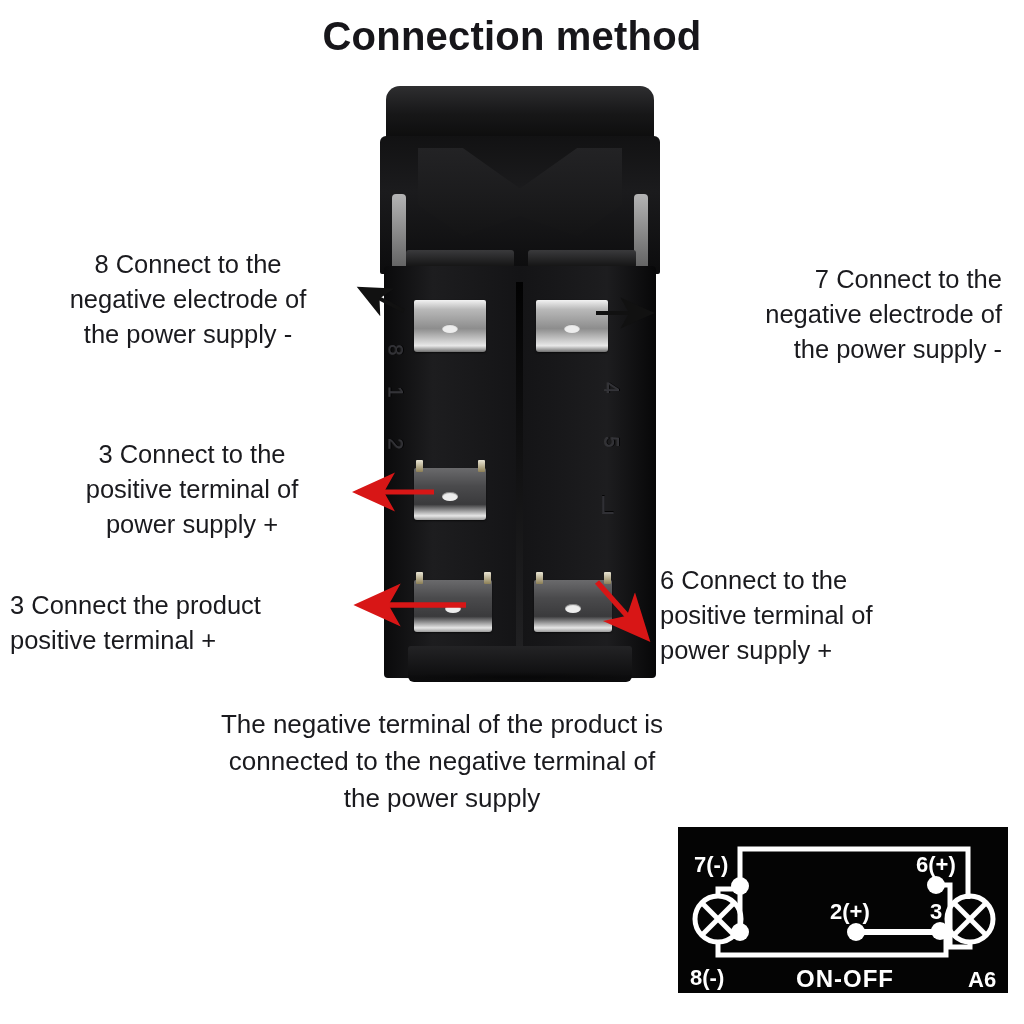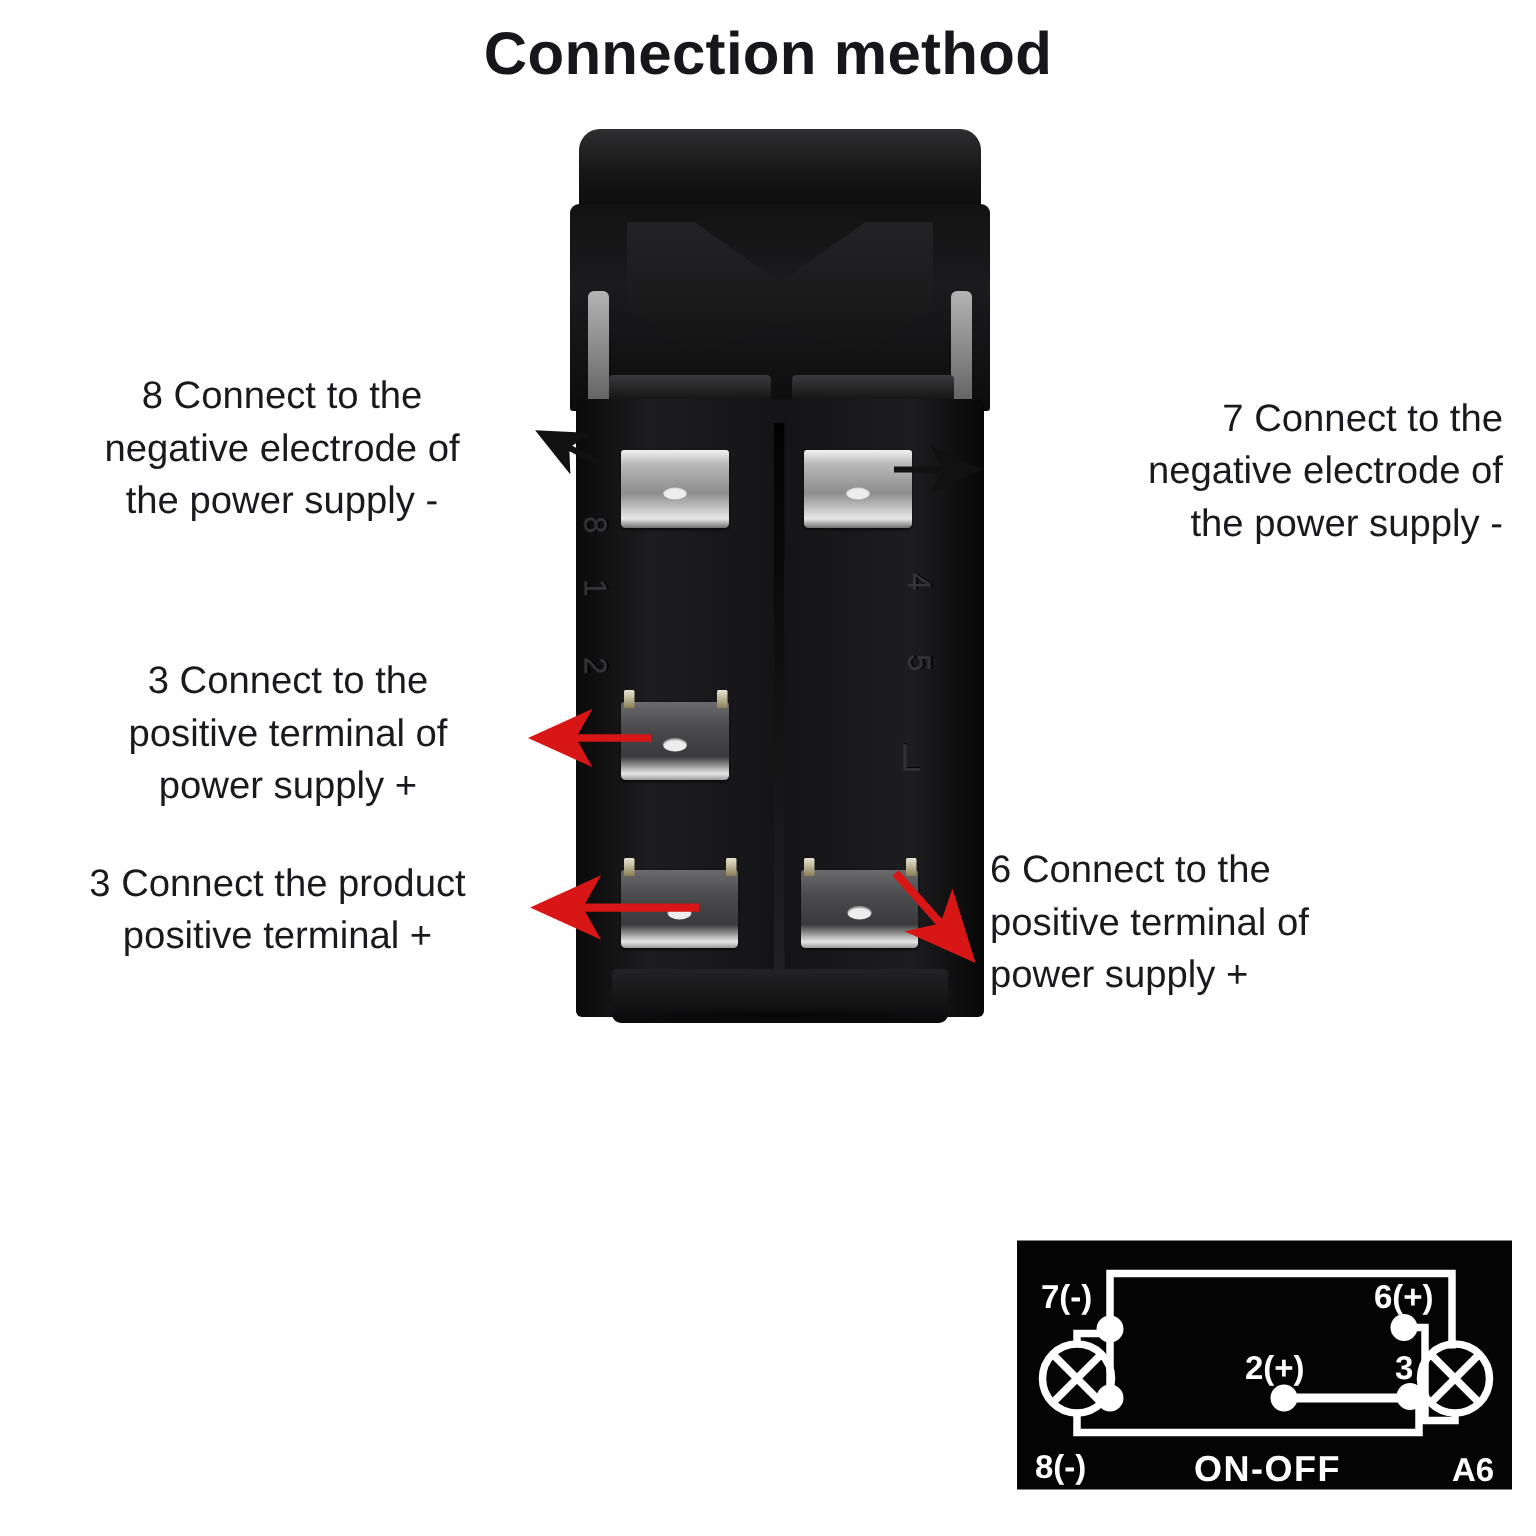--- a/index.html
+++ b/index.html
@@ -38,21 +38,21 @@
     font-size: 25.5px;
     line-height: 35px;
     color: #1a1a1e;
     white-space: pre-line;
     font-weight: 400;
   }
 
   .c8  { left: 18px;  top: 236px; width: 340px; text-align: center; margin-top: 11px; }
   .c7  { left: 662px; top: 262px; width: 340px; text-align: right; }
   .c2  { left: 32px;  top: 437px; width: 320px; text-align: center; }
-  .c3  { left: 10px;  top: 572px; width: 350px; text-align: center; }
+  .c3  { left: 10px;  top: 588px; width: 350px; text-align: left; }
   .c6  { left: 660px; top: 563px; width: 340px; text-align: left; }
 
   .bottom-note {
     position: absolute;
     left: 122px;
     top: 706px;
     width: 640px;
     text-align: center;
     font-size: 26px;
     line-height: 37px;
@@ -285,20 +285,23 @@
 the power supply -</div>
   <div class="callout c2">3 Connect to the
 positive terminal of
 power supply +</div>
   <div class="callout c3">3 Connect the product
 positive terminal +</div>
   <div class="callout c6">6 Connect to the
 positive terminal of
 power supply +</div>
 
+  <div class="bottom-note">The negative terminal of the product is
+connected to the negative terminal of
+the power supply</div>
 
   <div id="wiring">
     <svg width="330" height="166" viewBox="0 0 330 166">
 
       <circle cx="40" cy="92" r="23" stroke="#ffffff" stroke-width="5" fill="none"></circle>
       <line x1="24" y1="76" x2="56" y2="108" stroke="#ffffff" stroke-width="5"></line>
       <line x1="56" y1="76" x2="24" y2="108" stroke="#ffffff" stroke-width="5"></line>
 
       <circle cx="292" cy="92" r="23" stroke="#ffffff" stroke-width="5" fill="none"></circle>
       <line x1="276" y1="76" x2="308" y2="108" stroke="#ffffff" stroke-width="5"></line>

